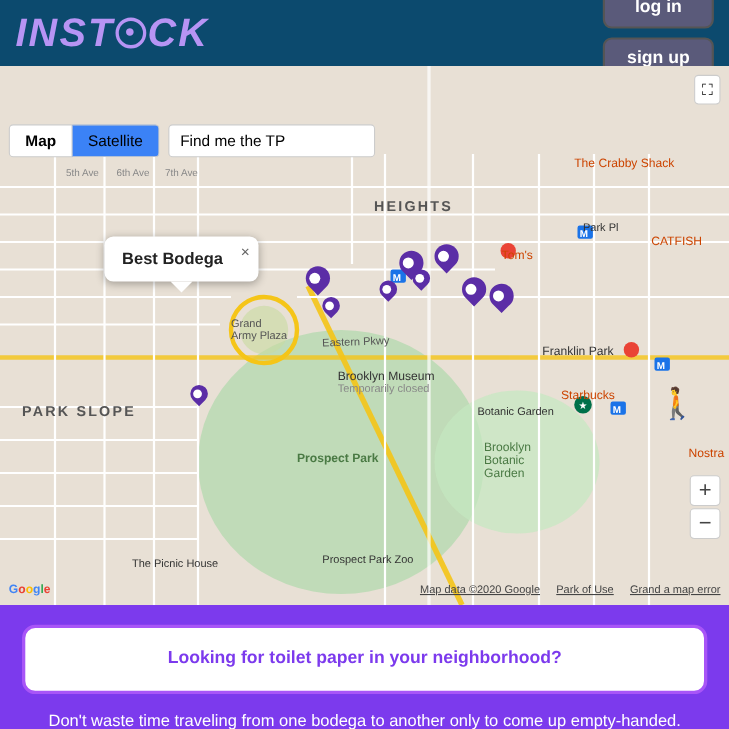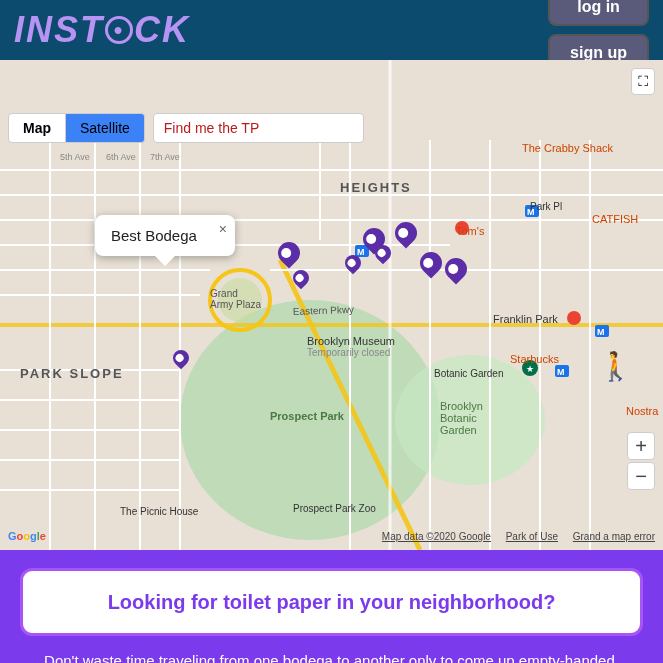--- a/index.html
+++ b/index.html
@@ -97,22 +97,22 @@
       border-radius: 0 4px 4px 0;
       border-left: none;
     }
     #search-box {
       margin-left: 8px;
       padding: 6px 10px;
       font-size: 14px;
       border: 1px solid #ccc;
       border-radius: 4px;
       background: white;
-      width: 211px;
-      color: #b91c1c;
+      width: 188px;
+      color: #000000;
     }
     #fullscreen-btn {
       position: absolute;
       top: 8px;
       right: 8px;
       background: white;
       border: 1px solid #ccc;
       border-radius: 4px;
       padding: 4px 6px;
       cursor: pointer;
@@ -203,21 +203,21 @@
     }
     #popup .close-btn {
       position: absolute;
       top: 6px;
       right: 8px;
       cursor: pointer;
       font-size: 14px;
       color: #666;
     }
     #popup .popup-title {
-      font-weight: 400;
+      font-weight: 700;
       font-size: 15px;
       color: #222;
     }
     #popup::after {
       content: '';
       position: absolute;
       bottom: -10px;
       left: 50%;
       transform: translateX(-50%);
       border-left: 10px solid transparent;
@@ -265,21 +265,21 @@
       padding: 18px 20px 16px;
     }
     #cta-box {
       background: white;
       border-radius: 12px;
       padding: 18px 20px;
       margin-bottom: 14px;
       border: 3px solid #a855f7;
     }
     #cta-text {
-      font-size: 20px;
+      font-size: 16px;
       font-weight: 800;
       color: #7c3aed;
       text-align: center;
       line-height: 1.3;
     }
     #sub-text {
       font-size: 15px;
       color: white;
       text-align: center;
       line-height: 1.5;

